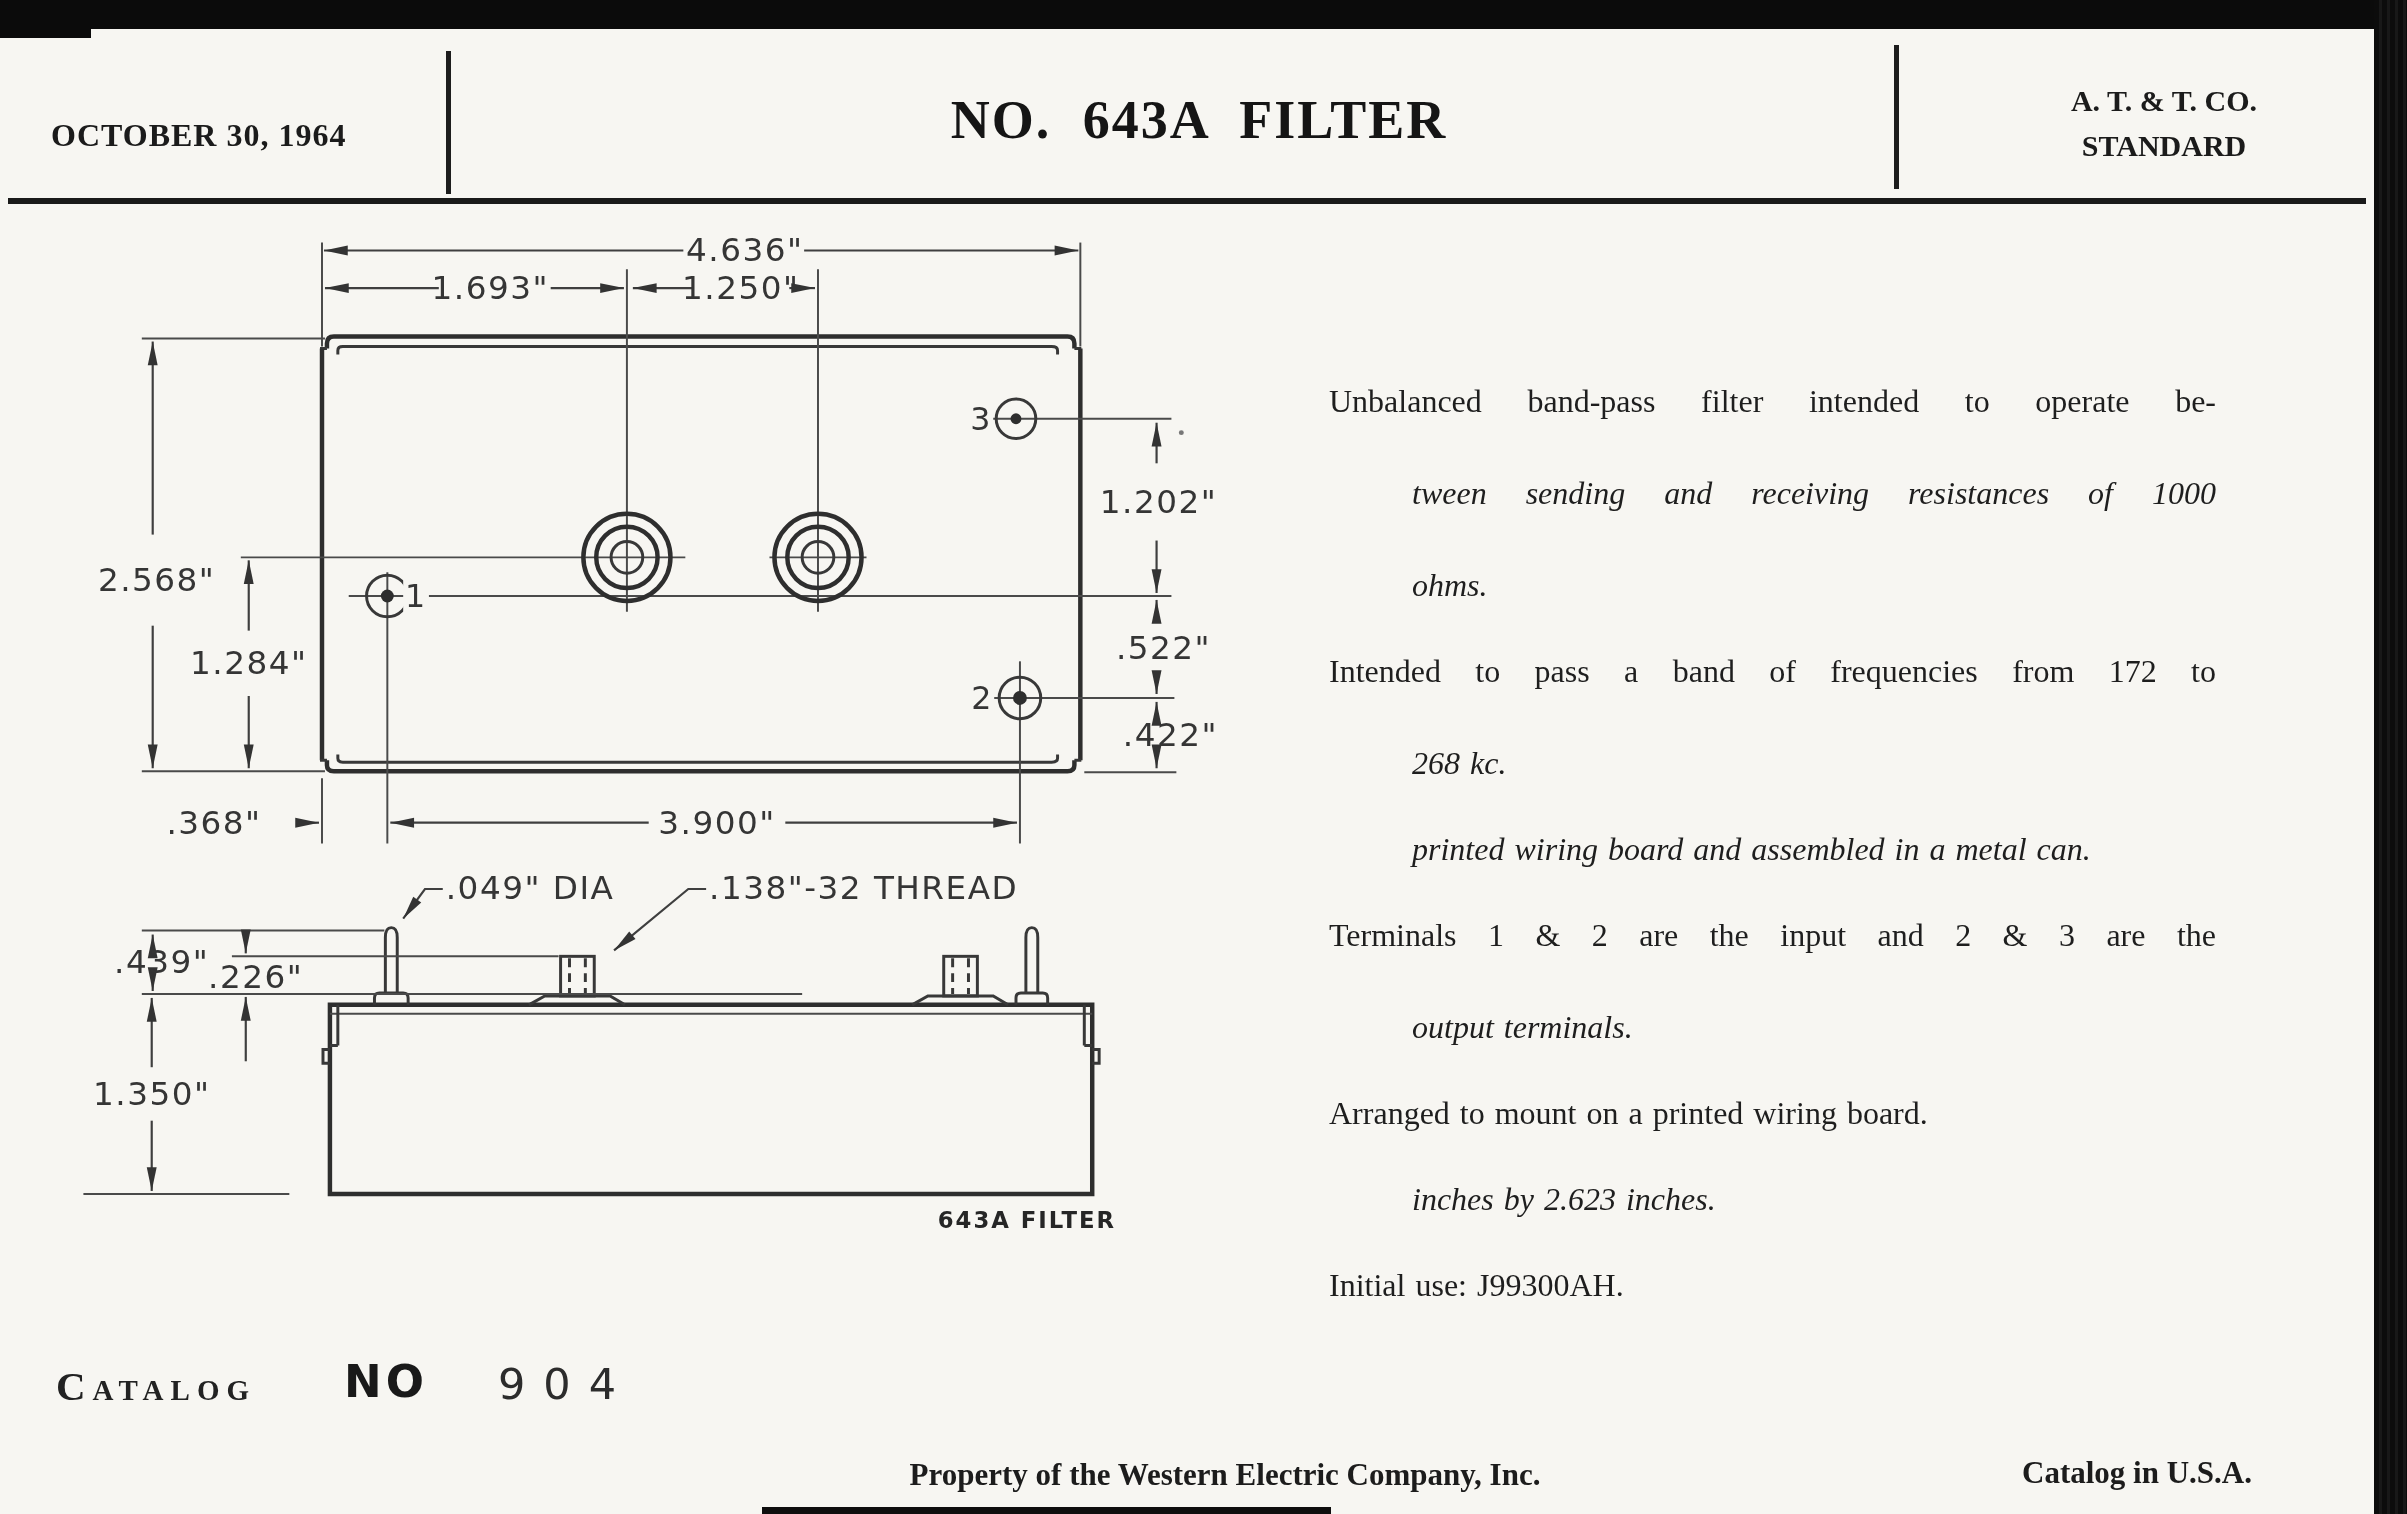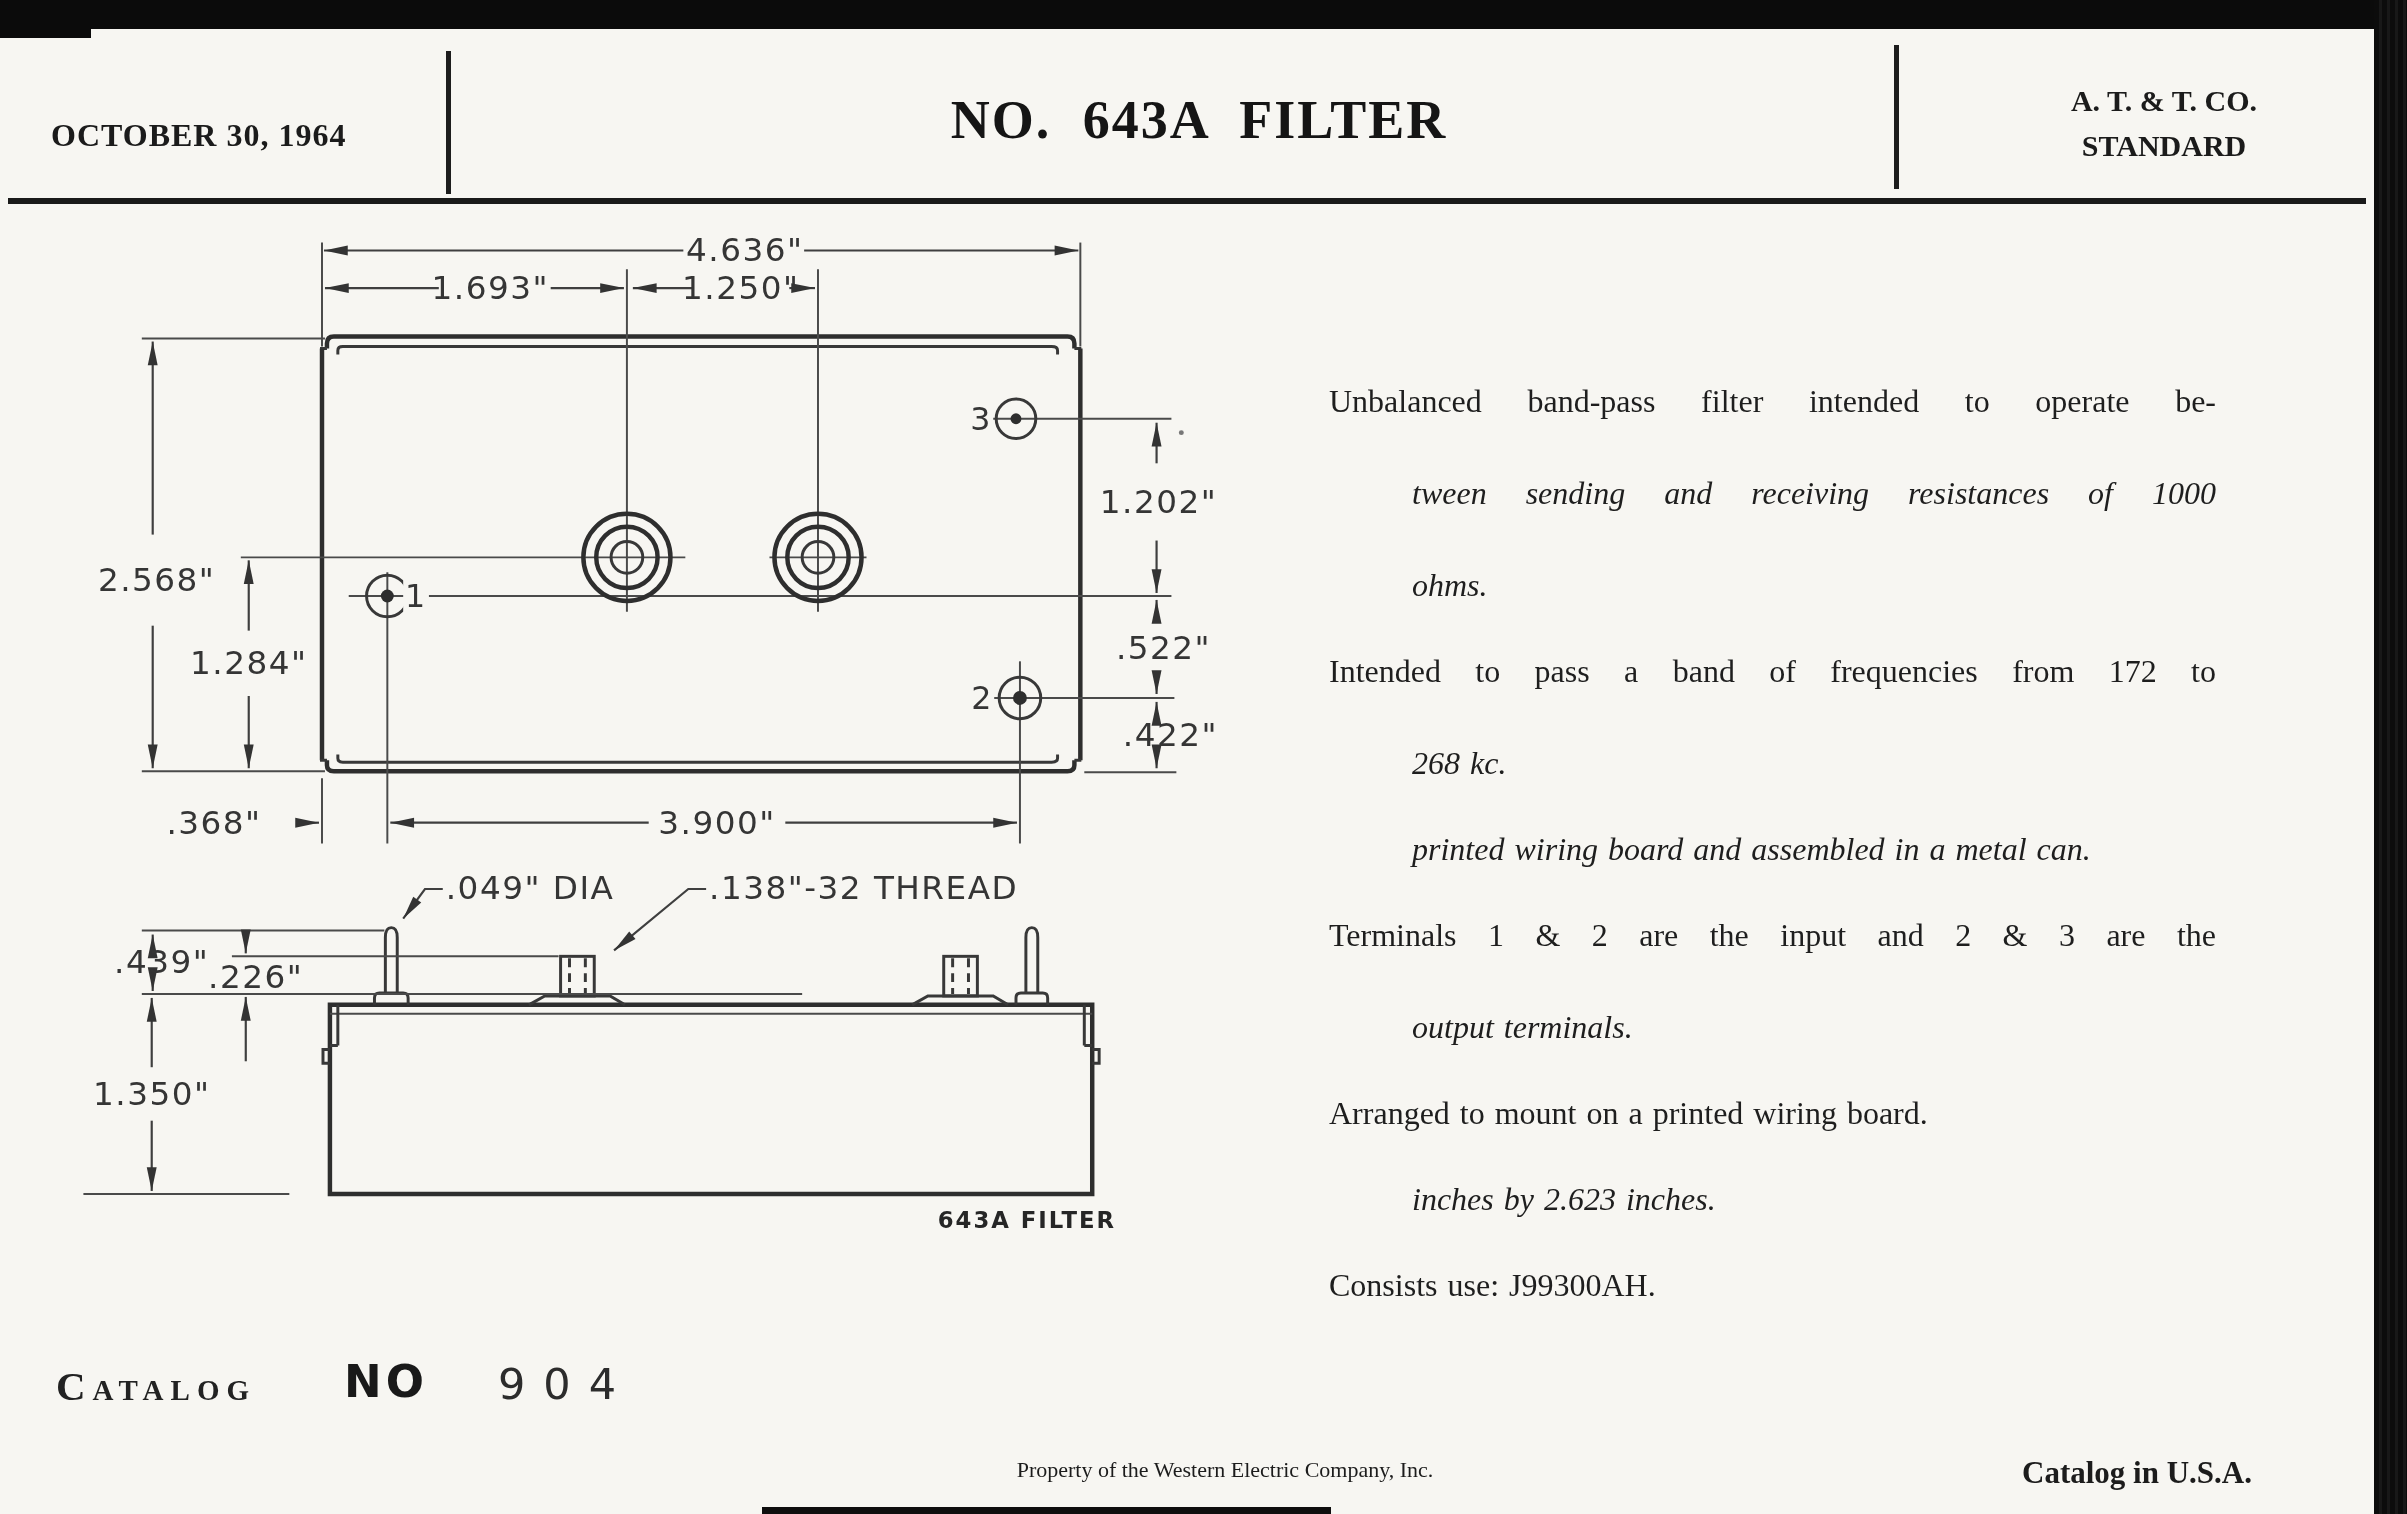--- a/index.html
+++ b/index.html
@@ -29,21 +29,21 @@
   #desc .line.cont { padding-left:83px;font-style:italic; }
   #desc .line.just::after { content:""; display:inline-block; width:100%; height:0; }
   
   #catalog-label { left:56px; top:1362px; font-size:41px; font-weight:600; color:#222;
                    font-variant:small-caps; letter-spacing:7px; line-height:48px; }
   #catalog-no { left:344px; top:1358px; font-size:45px; font-weight:700; color:#191919;
                 font-family:"DejaVu Sans", sans-serif; line-height:48px; letter-spacing:4px; }
   #catalog-number { left:498px; top:1360px; font-size:43px; font-weight:400; color:#2c2c2c;
                 font-family:"DejaVu Sans", sans-serif; line-height:48px; letter-spacing:18px; }
   
-  #footer-property { left:1225px; top:1457px; transform:translateX(-50%); font-size:22px; font-weight:400; color:#1c1c1c; white-space:nowrap; }
+  #footer-property { left:1225px; top:1457px; transform:translateX(-50%); font-size:31px; font-weight:700; color:#1c1c1c; white-space:nowrap; }
   #footer-printed { left:2137px; top:1455px; transform:translateX(-50%); font-size:31px; font-weight:700; color:#1c1c1c; white-space:nowrap; }
   
   #drawing { left:0; top:0; width:1238px; height:1287px; }
   text { font-family:"DejaVu Sans", sans-serif; fill:#353535; }
   .dimtxt { font-size:33px; letter-spacing:1.5px; }
   .termtxt { font-size:32px; }
   .cap { font-size:23px; font-weight:bold; letter-spacing:2px; fill:#262626; }
   .thick { stroke:#2e2e2e; stroke-width:4.5; fill:none; }
   .med   { stroke:#383838; stroke-width:3;   fill:none; }
   .thin  { stroke:#4a4a4a; stroke-width:2;   fill:none; }
@@ -84,21 +84,21 @@
       <div class="line just">Terminals 1 &amp; 2 are the input and 2 &amp; 3 are the</div>
       <div class="line cont">output terminals.</div>
     </div>
     <div class="para">
       <div class="line">Arranged to mount on a printed wiring board.</div>
     </div>
     <div class="para">
       <div class="line cont">inches by 2.623 inches.</div>
     </div>
     <div class="para">
-      <div class="line">Consists use:  J99300AH.</div>
+      <div class="line">Initial use:  J99300AH.</div>
     </div>
   </div>
 
 <div class="abs" id="catalog-label">Catalog</div>
 <div class="abs" id="catalog-no">NO</div>
 <div class="abs" id="catalog-number">904</div>
 
 <div class="abs" id="footer-property">Property of the Western Electric Company, Inc.</div>
 <div class="abs" id="footer-printed">Catalog in U.S.A.</div>
 

